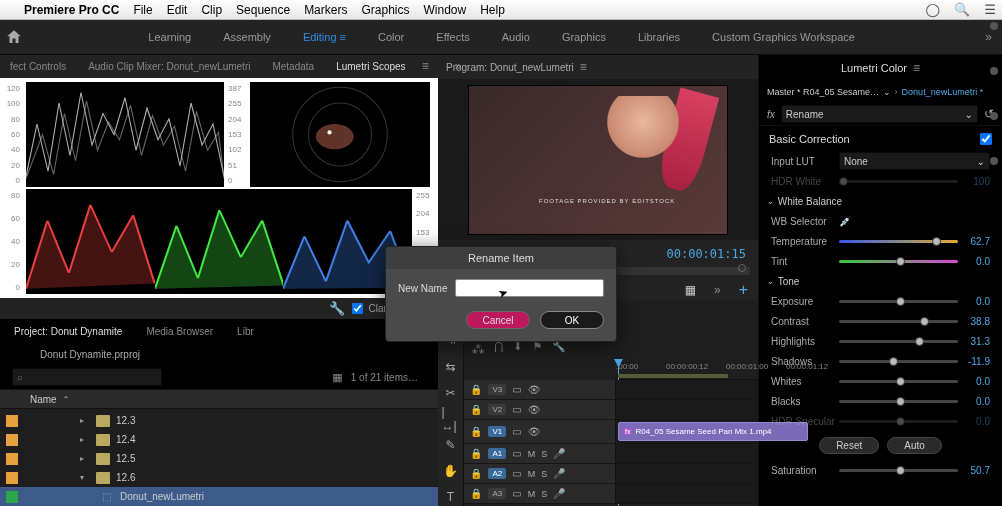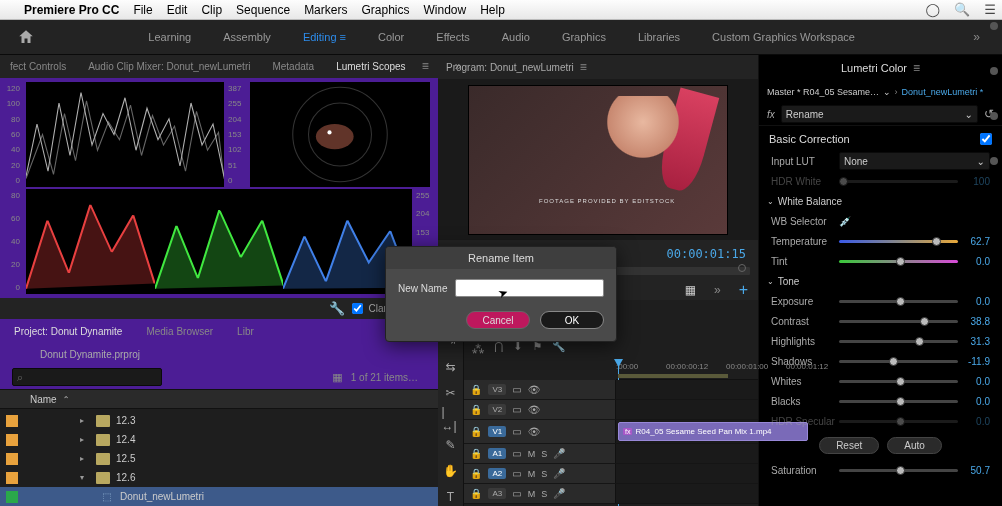--- a/index.html
+++ b/index.html
@@ -6,54 +6,54 @@
   body { background: #232323; color: #ccc; font-size: 11px; width: 1002px; height: 506px; overflow: hidden; }
   
   
   .mac-menu { height: 20px; background: linear-gradient(#fdfdfd, #e8e8e8); display: flex; align-items: center; padding: 0 6px; color: #000; font-size: 12px; gap: 14px; border-bottom: 1px solid #bbb; }
   .mac-menu .apple { font-size: 14px; margin-right: 4px; }
   .mac-menu .app-name { font-weight: bold; }
   .mac-menu .spacer { flex: 1; }
   .mac-menu .right-icon { font-size: 13px; opacity: 0.7; }
   
   
-  .workspace-bar { height: 35px; background: #232323; display: flex; align-items: center; padding: 0 16px; gap: 4px; border-bottom: 1px solid #0a0a0a; }
+  .workspace-bar { height: 35px; background: #232323; display: flex; align-items: center; padding: 0 4px; gap: 4px; border-bottom: 1px solid #0a0a0a; }
   .home-icon { width: 20px; height: 18px; color: #aaa; }
   .workspace-tabs { flex: 1; display: flex; align-items: center; justify-content: center; gap: 8px; }
   .workspace-tab { padding: 4px 12px; color: #999; font-size: 11px; cursor: pointer; }
   .workspace-tab.active { color: #2d8ceb; }
   .chevron { color: #888; font-size: 12px; padding: 0 6px; }
   
   
   .content { display: flex; height: 451px; }
   
   
   .left-area { width: 438px; display: flex; flex-direction: column; }
   .panel-tabs { height: 26px; display: flex; align-items: center; padding: 0 4px; background: #232323; gap: 10px; font-size: 10px; }
   .panel-tab { color: #888; padding: 0 6px; cursor: pointer; white-space: nowrap; }
   .panel-tab.active { color: #ddd; }
   .panel-menu-icon { color: #888; font-size: 12px; }
   
-  .scopes-area { height: 230px; background: #4c1d95; display: flex; position: relative; padding: 4px; }
+  .scopes-area { height: 230px; background: #ffffff; display: flex; position: relative; padding: 4px; }
   .scope-labels { width: 18px; display: flex; flex-direction: column; justify-content: space-between; font-size: 8px; color: #888; text-align: right; padding: 2px 2px 2px 0; }
   .waveform-box { flex: 1; background: #000; position: relative; overflow: hidden; margin: 0 4px; }
   .scope-labels.right { text-align: left; }
   
   .scopes-stack { display: flex; flex-direction: column; flex: 1; }
   .scope-row { display: flex; height: 105px; }
   .scope-row2 { display: flex; height: 105px; margin-top: 2px; }
   
   .waveform-svg { width: 100%; height: 100%; }
   
   .clamp-row { height: 24px; display: flex; align-items: center; justify-content: flex-end; padding: 0 10px; gap: 6px; background: #232323; font-size: 10px; color: #aaa; }
   .clamp-row input[type=checkbox] { width: 11px; height: 11px; }
   .tool-icon { color: #aaa; font-size: 13px; }
   
   
-  .project-area { flex: 1; display: flex; flex-direction: column; background: #4c1d95; }
+  .project-area { flex: 1; display: flex; flex-direction: column; background: #000000; }
   .project-tabs { height: 24px; display: flex; align-items: center; gap: 12px; padding: 0 8px; font-size: 10px; color: #888; }
   .project-tabs .panel-tab.active { color: #ddd; }
   .project-name-row { height: 22px; display: flex; align-items: center; padding: 0 40px; font-size: 10px; color: #aaa; }
   .search-row { height: 24px; display: flex; align-items: center; padding: 0 12px; gap: 8px; }
   .search-box { background: #1a1a1a; border: 1px solid #0a0a0a; border-radius: 2px; height: 18px; flex: 0 0 150px; display: flex; align-items: center; padding: 0 4px; color: #666; gap: 4px; }
   .search-box input { background: transparent; border: none; outline: none; color: #ccc; width: 100%; font-size: 10px; }
   .item-count { color: #888; font-size: 10px; margin-left: auto; margin-right: 8px;}
   .col-header { height: 20px; background: #2a2a2a; border-top: 1px solid #111; border-bottom: 1px solid #111; display: flex; align-items: center; padding: 0 30px; font-size: 10px; color: #ccc; gap: 6px;}
   .bin-list { flex: 1; background: #1e1e1e; overflow: hidden; padding-top: 2px;}
   .bin-row { height: 19px; display: flex; align-items: center; padding: 0 6px; font-size: 10px; color: #ccc; gap: 6px; }

